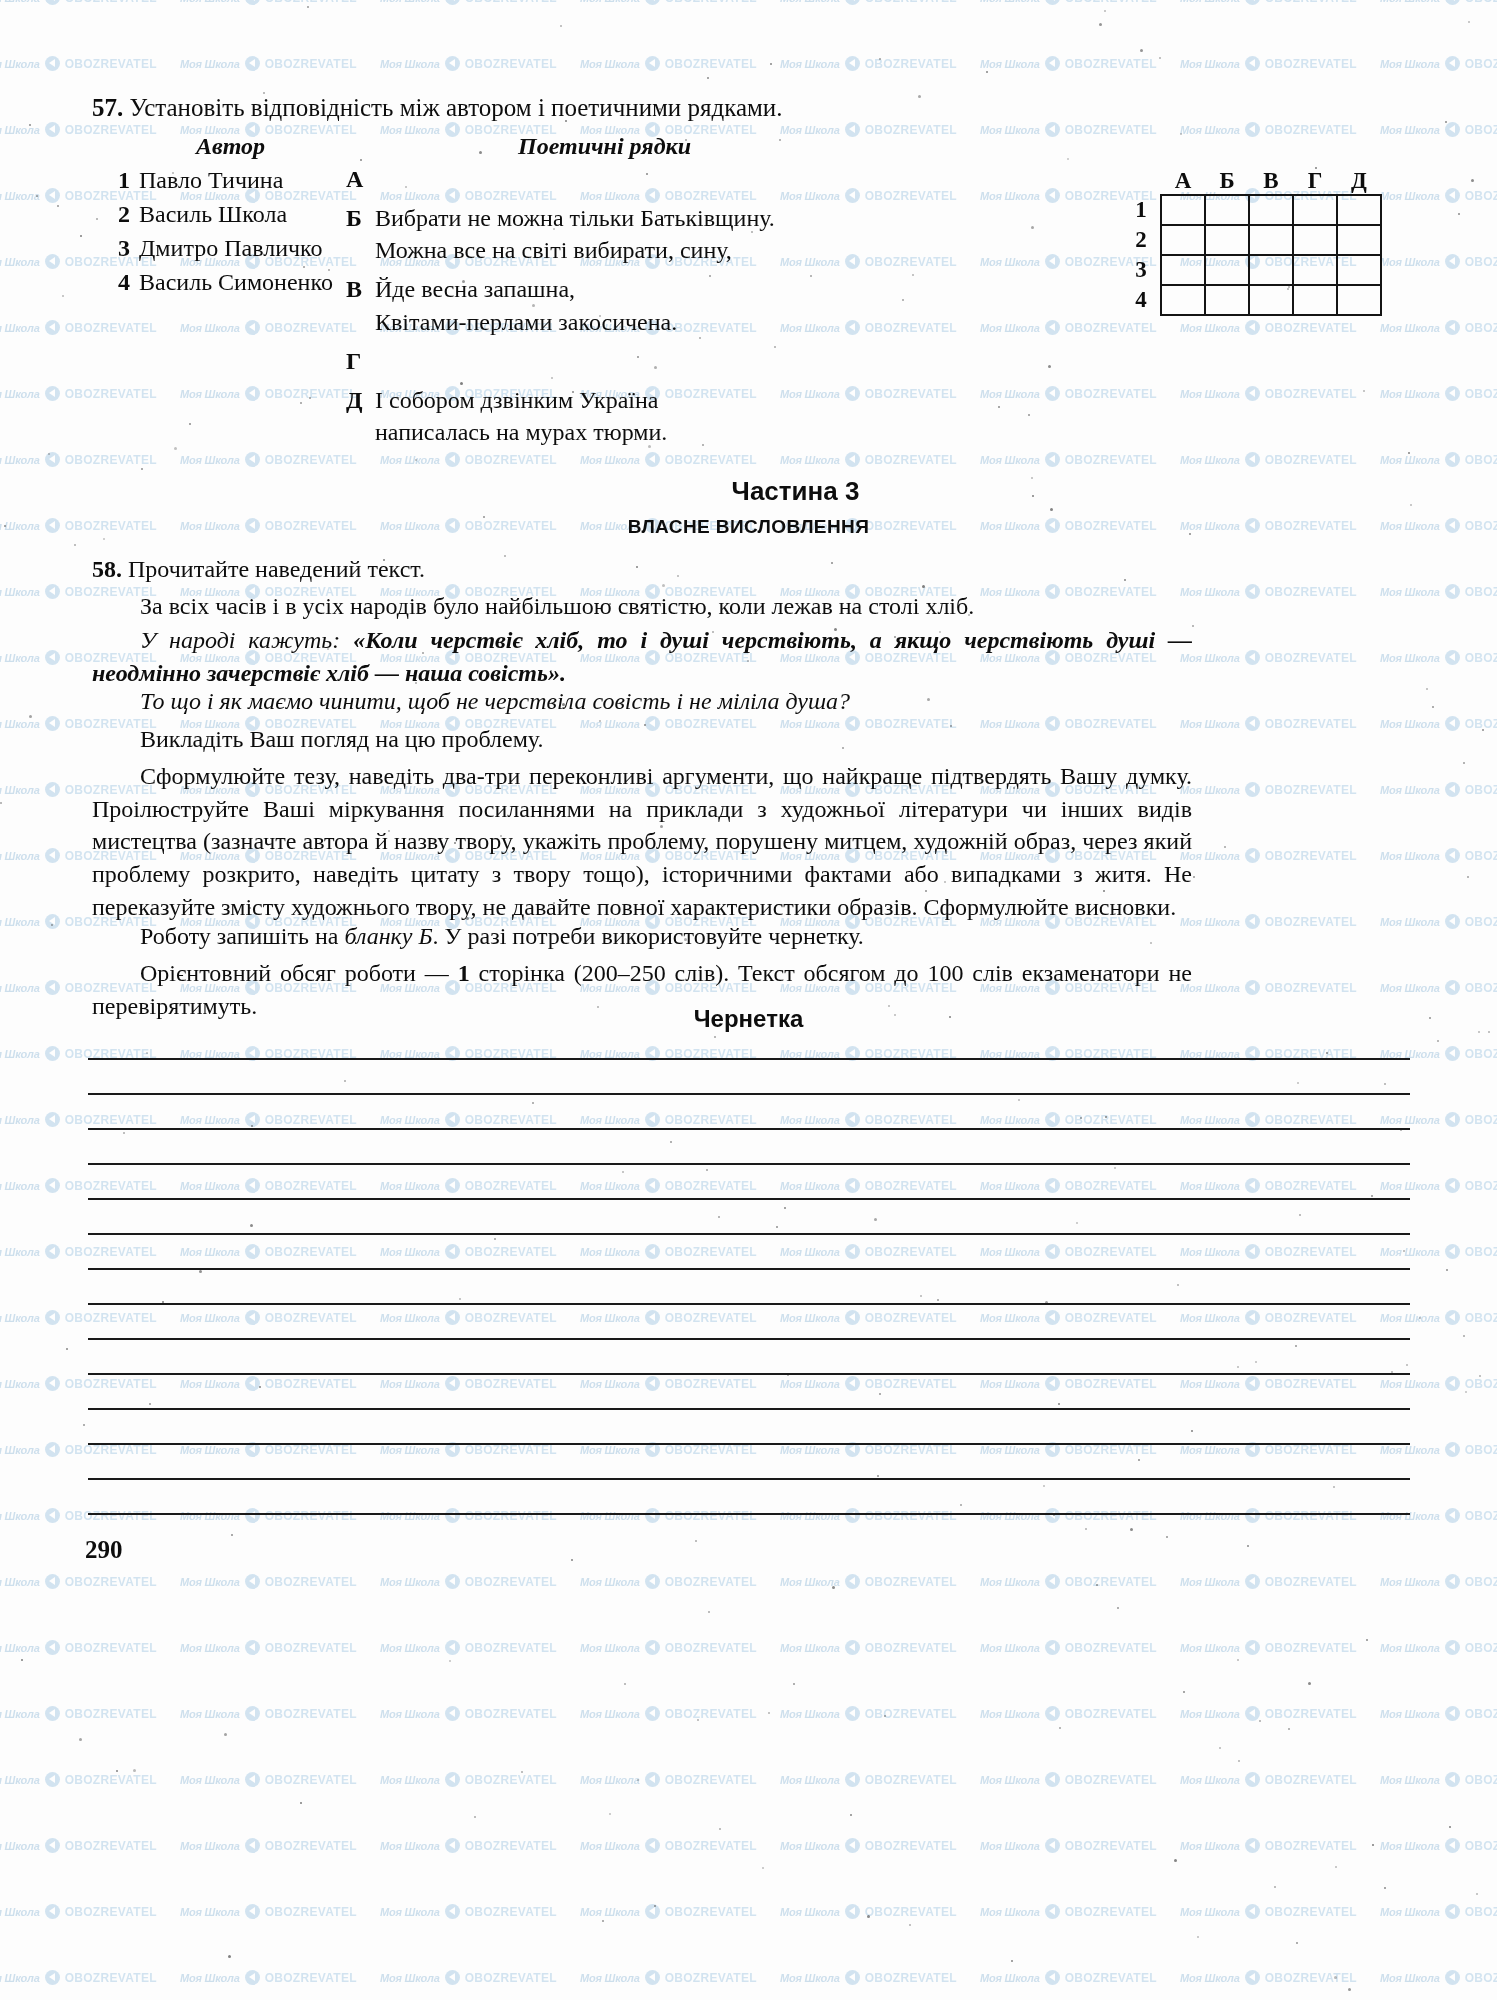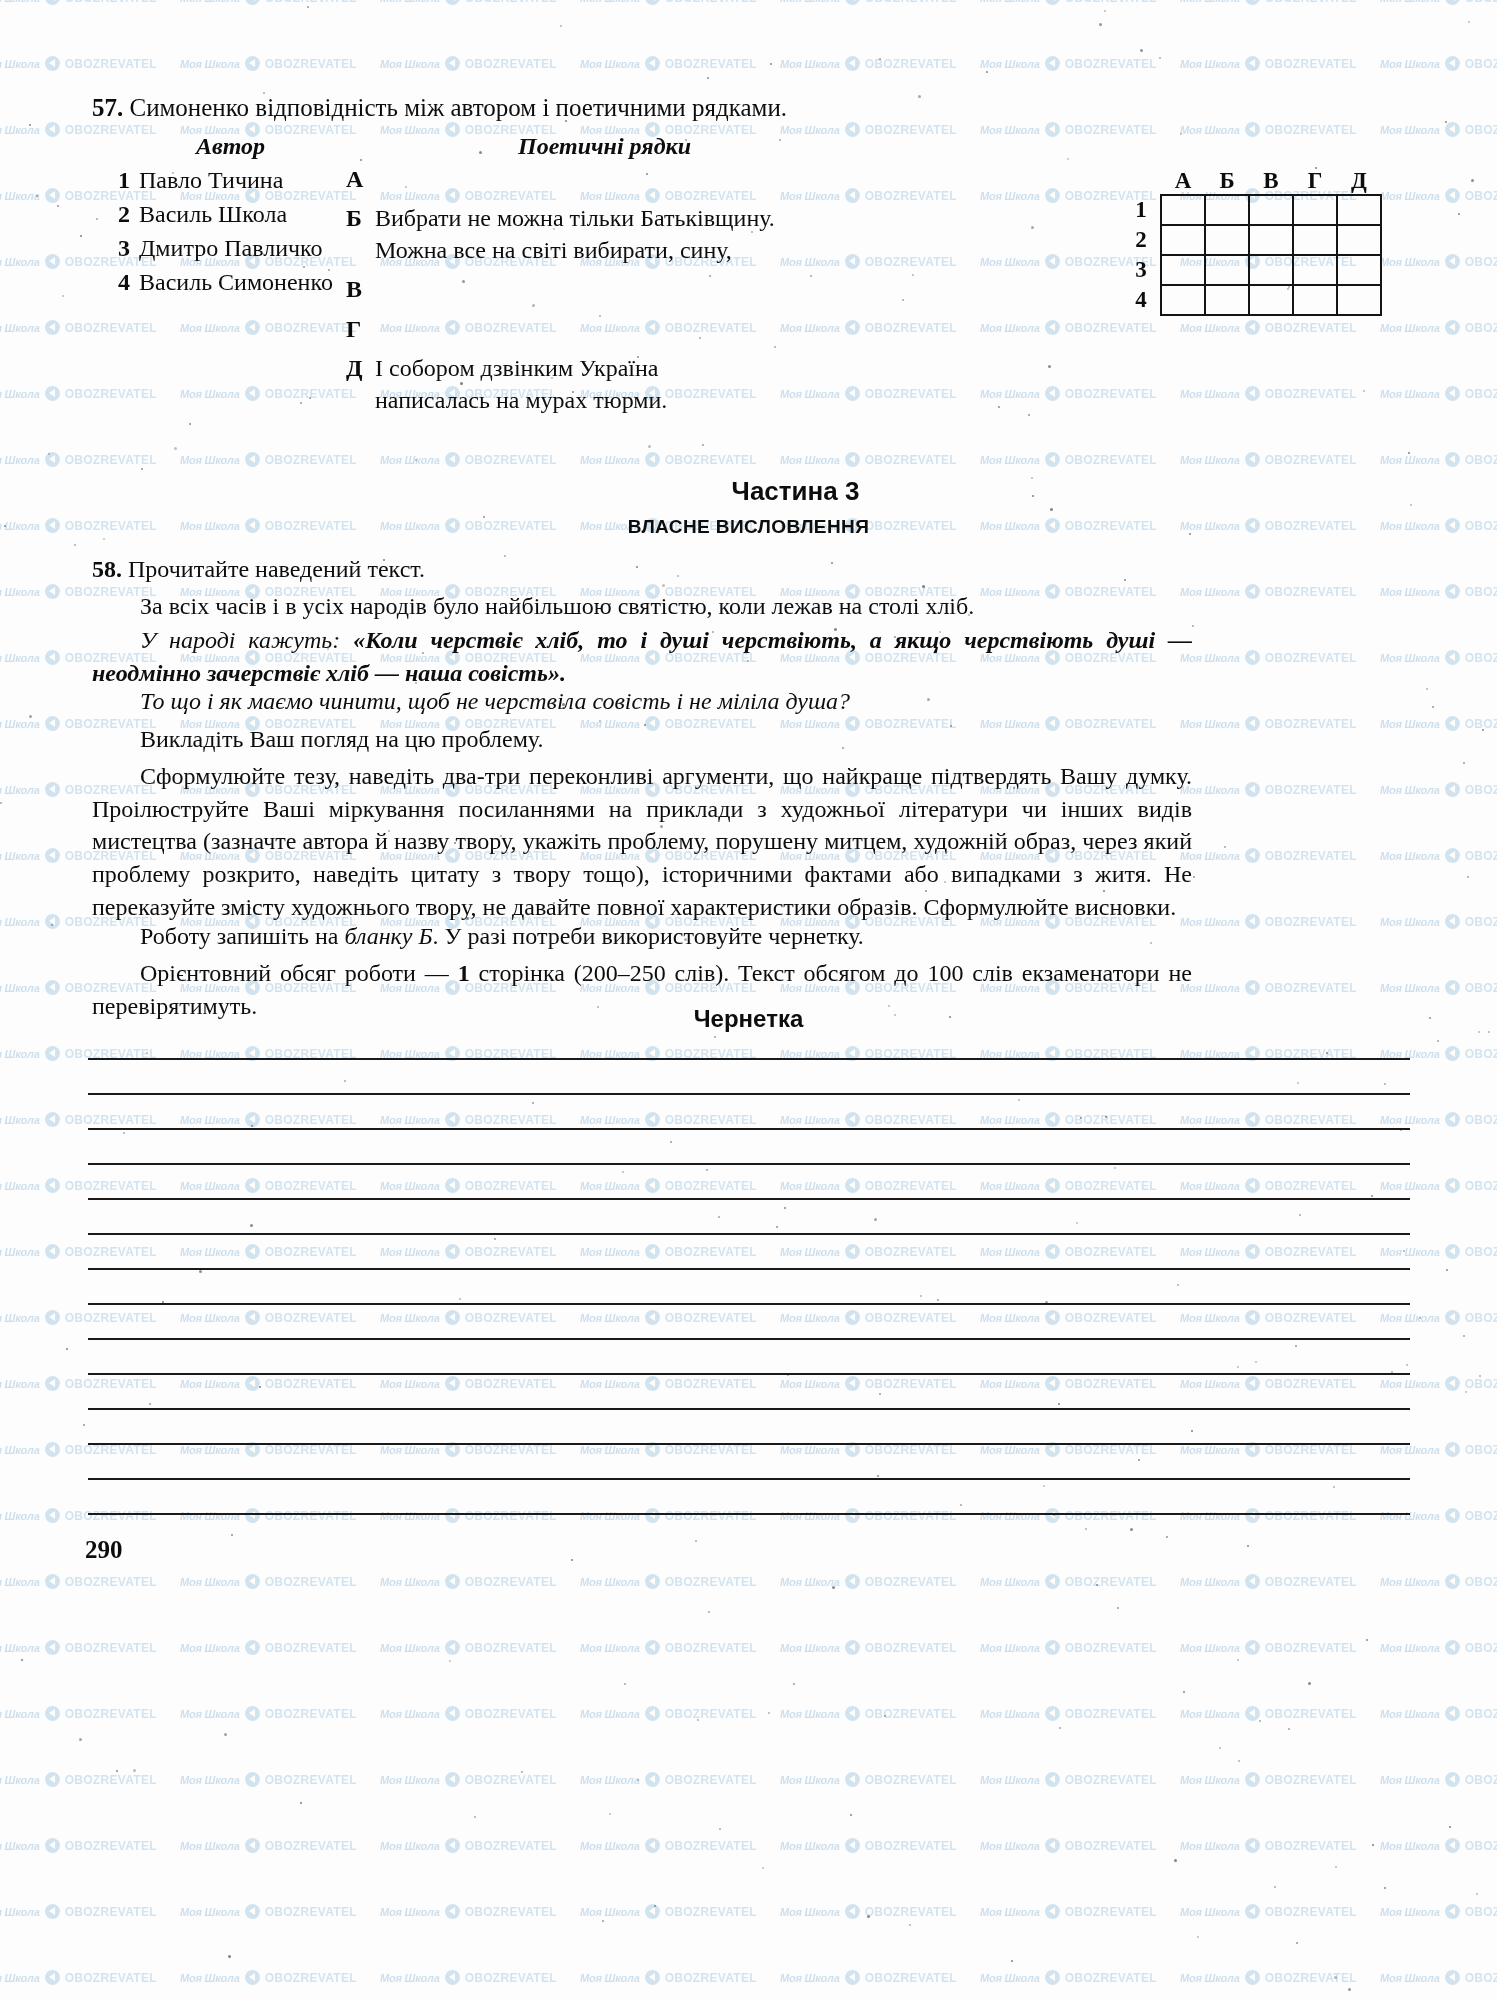--- a/index.html
+++ b/index.html
@@ -1459,21 +1459,21 @@
         <span class="wm-text1">Моя Школа</span>
         <span class="wm-globe"></span>
         <span class="wm-text2">OBOZREVATEL</span>
       </div>
     </div>
 
   <div id="content">
 
     <div class="task-title" style="left:92px; top:92px; width:1100px;">
       <b>57.</b>
-      <span>Симоненко відповідність між автором і поетичними рядками.</span>
+      <span>Установіть відповідність між автором і поетичними рядками.</span>
     </div>
 
     <div class="col-head" style="left:196px; top:133px;">Автор</div>
 
     <div class="col-head" style="left:518px; top:133px;">Поетичні рядки</div>
 
     <div class="author-list" style="left:118px; top:163px;">
       <div class="author-row">
         <span class="num">1</span>
         <span>Павло Тичина</span>
@@ -1498,20 +1498,24 @@
       </div>
       <div class="poem-item">
         <span class="letter">Б</span>
         <span class="lines">
           <div>Вибрати не можна тільки Батьківщину.</div>
           <div>Можна все на світі вибирати, сину,</div>
         </span>
       </div>
       <div class="poem-item">
         <span class="letter">В</span>
+        <span class="lines">
+          <div>Йде весна запашна,</div>
+          <div>Квітами-перлами закосичена.</div>
+        </span>
       </div>
       <div class="poem-item">
         <span class="letter">Г</span>
       </div>
       <div class="poem-item">
         <span class="letter">Д</span>
         <span class="lines">
           <div>І собором дзвінким Україна</div>
           <div>написалась на мурах тюрми.</div>
         </span>

